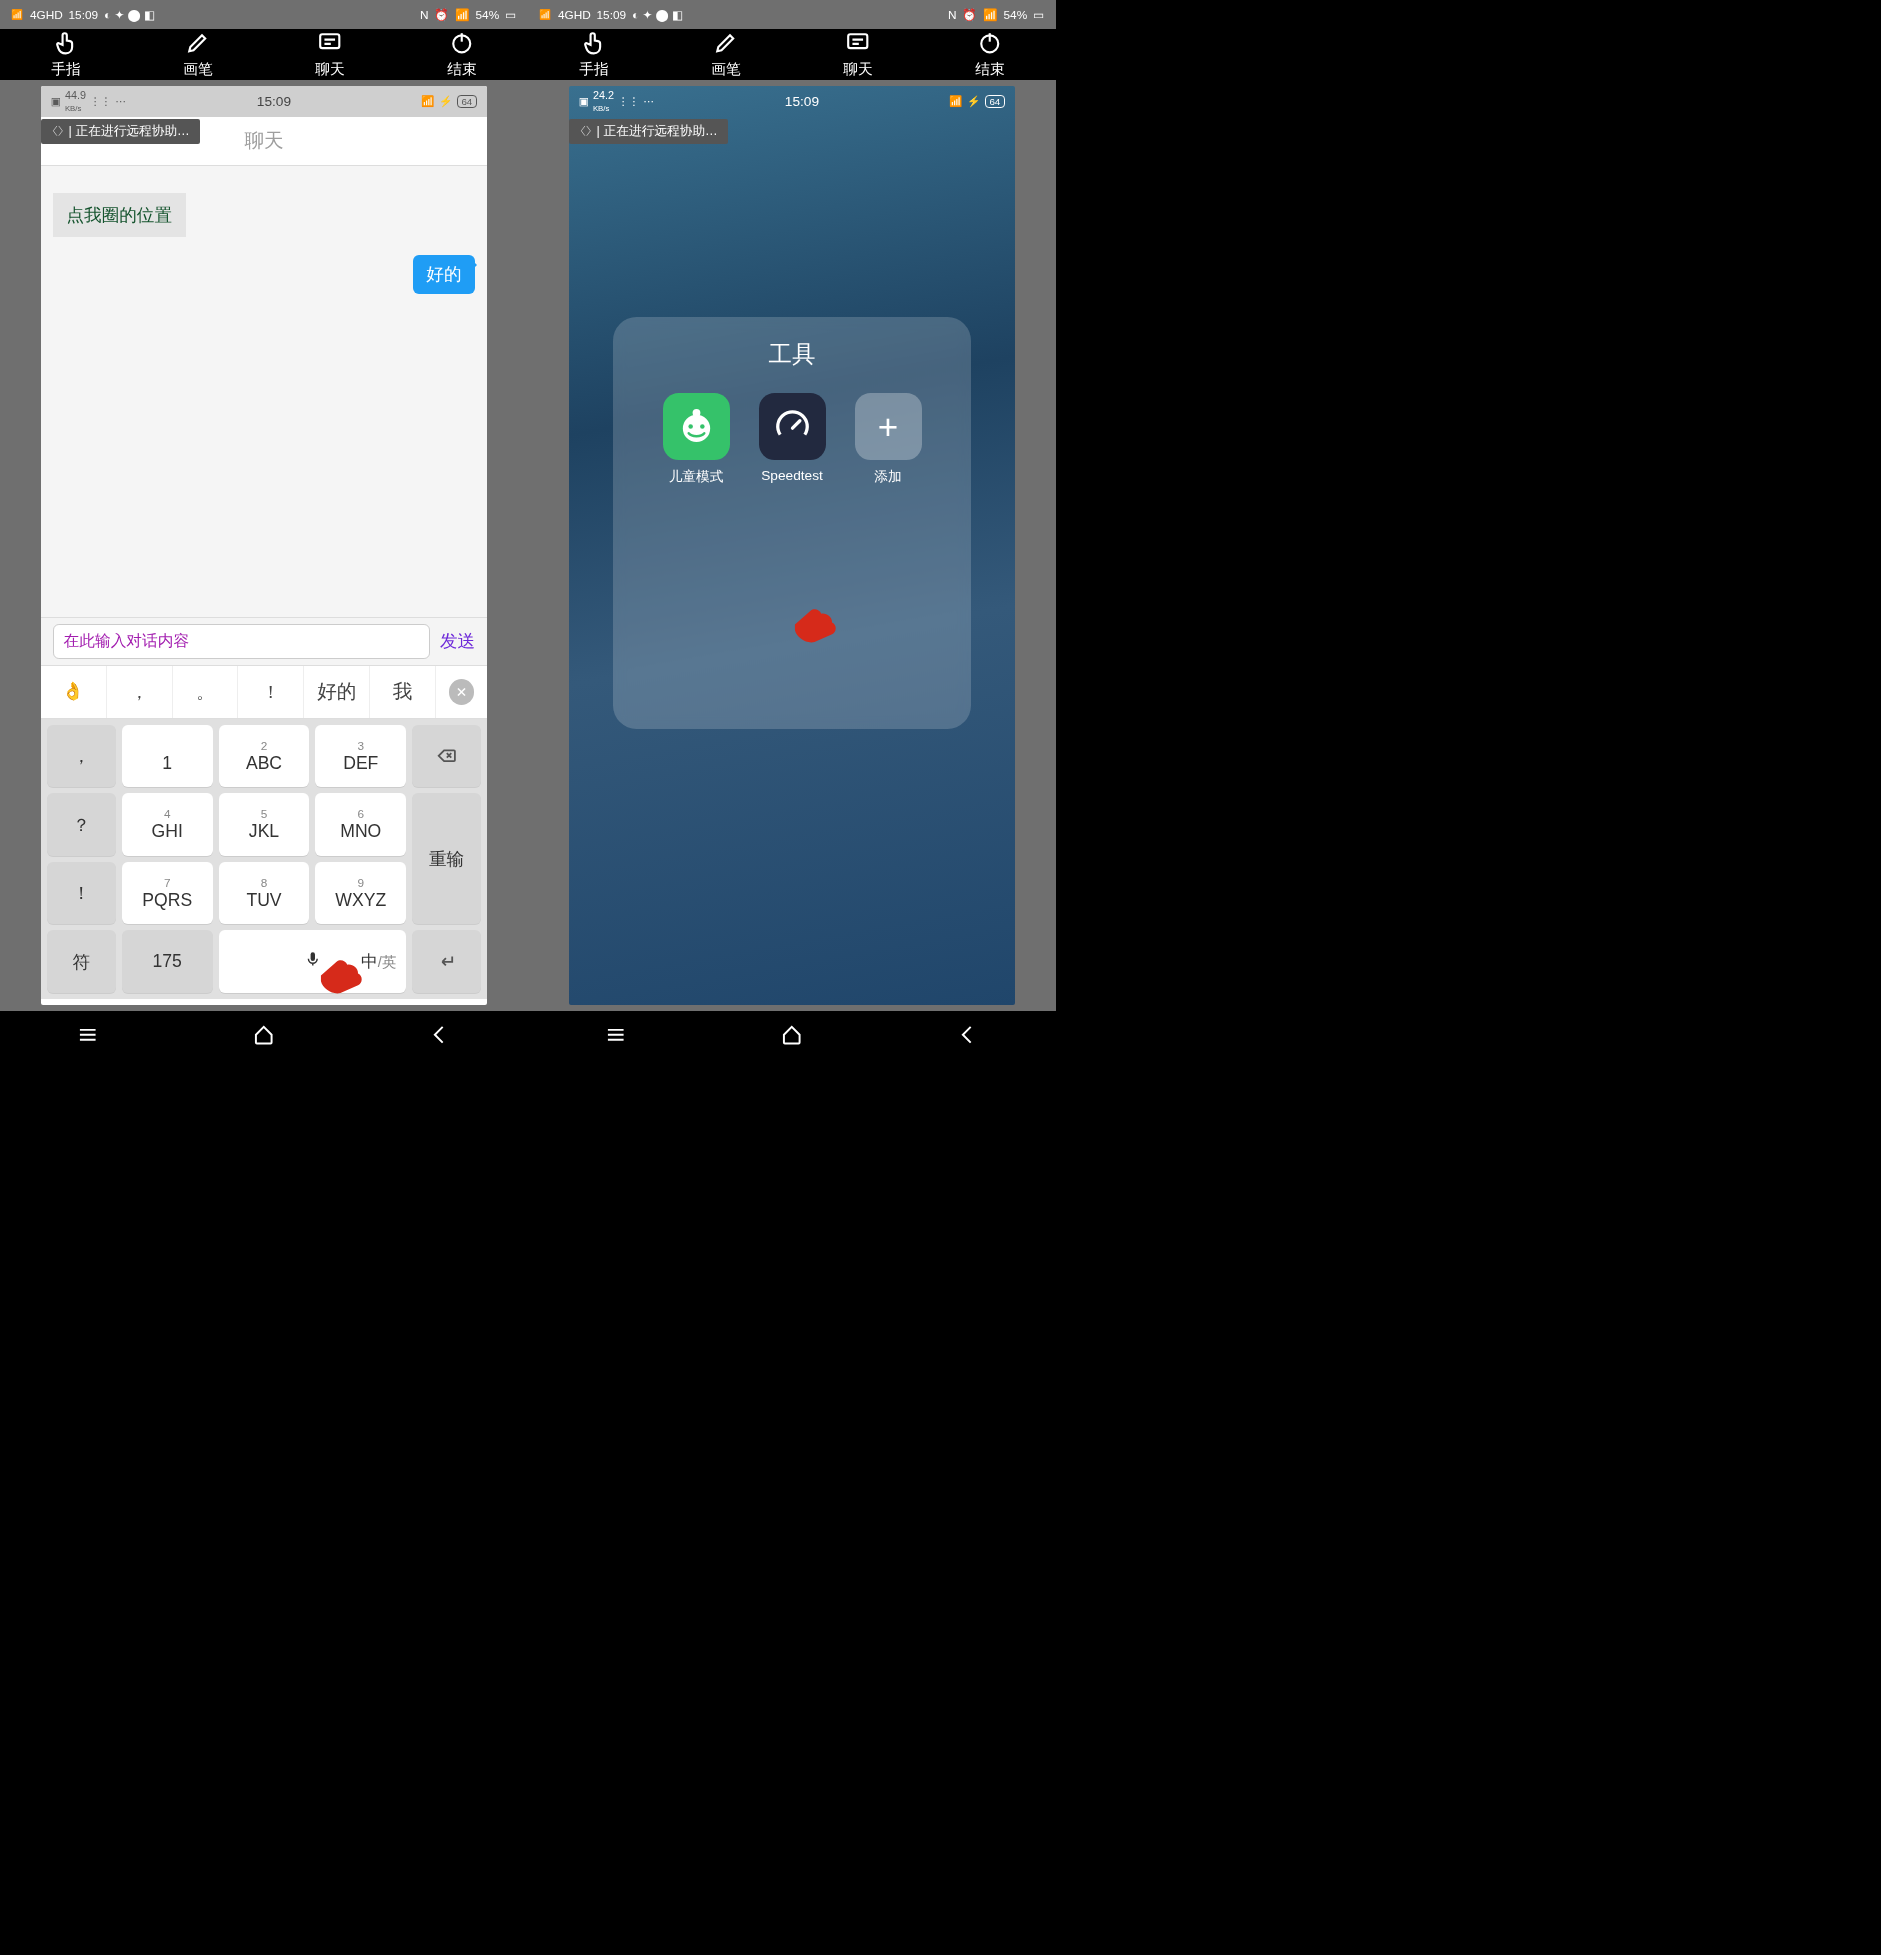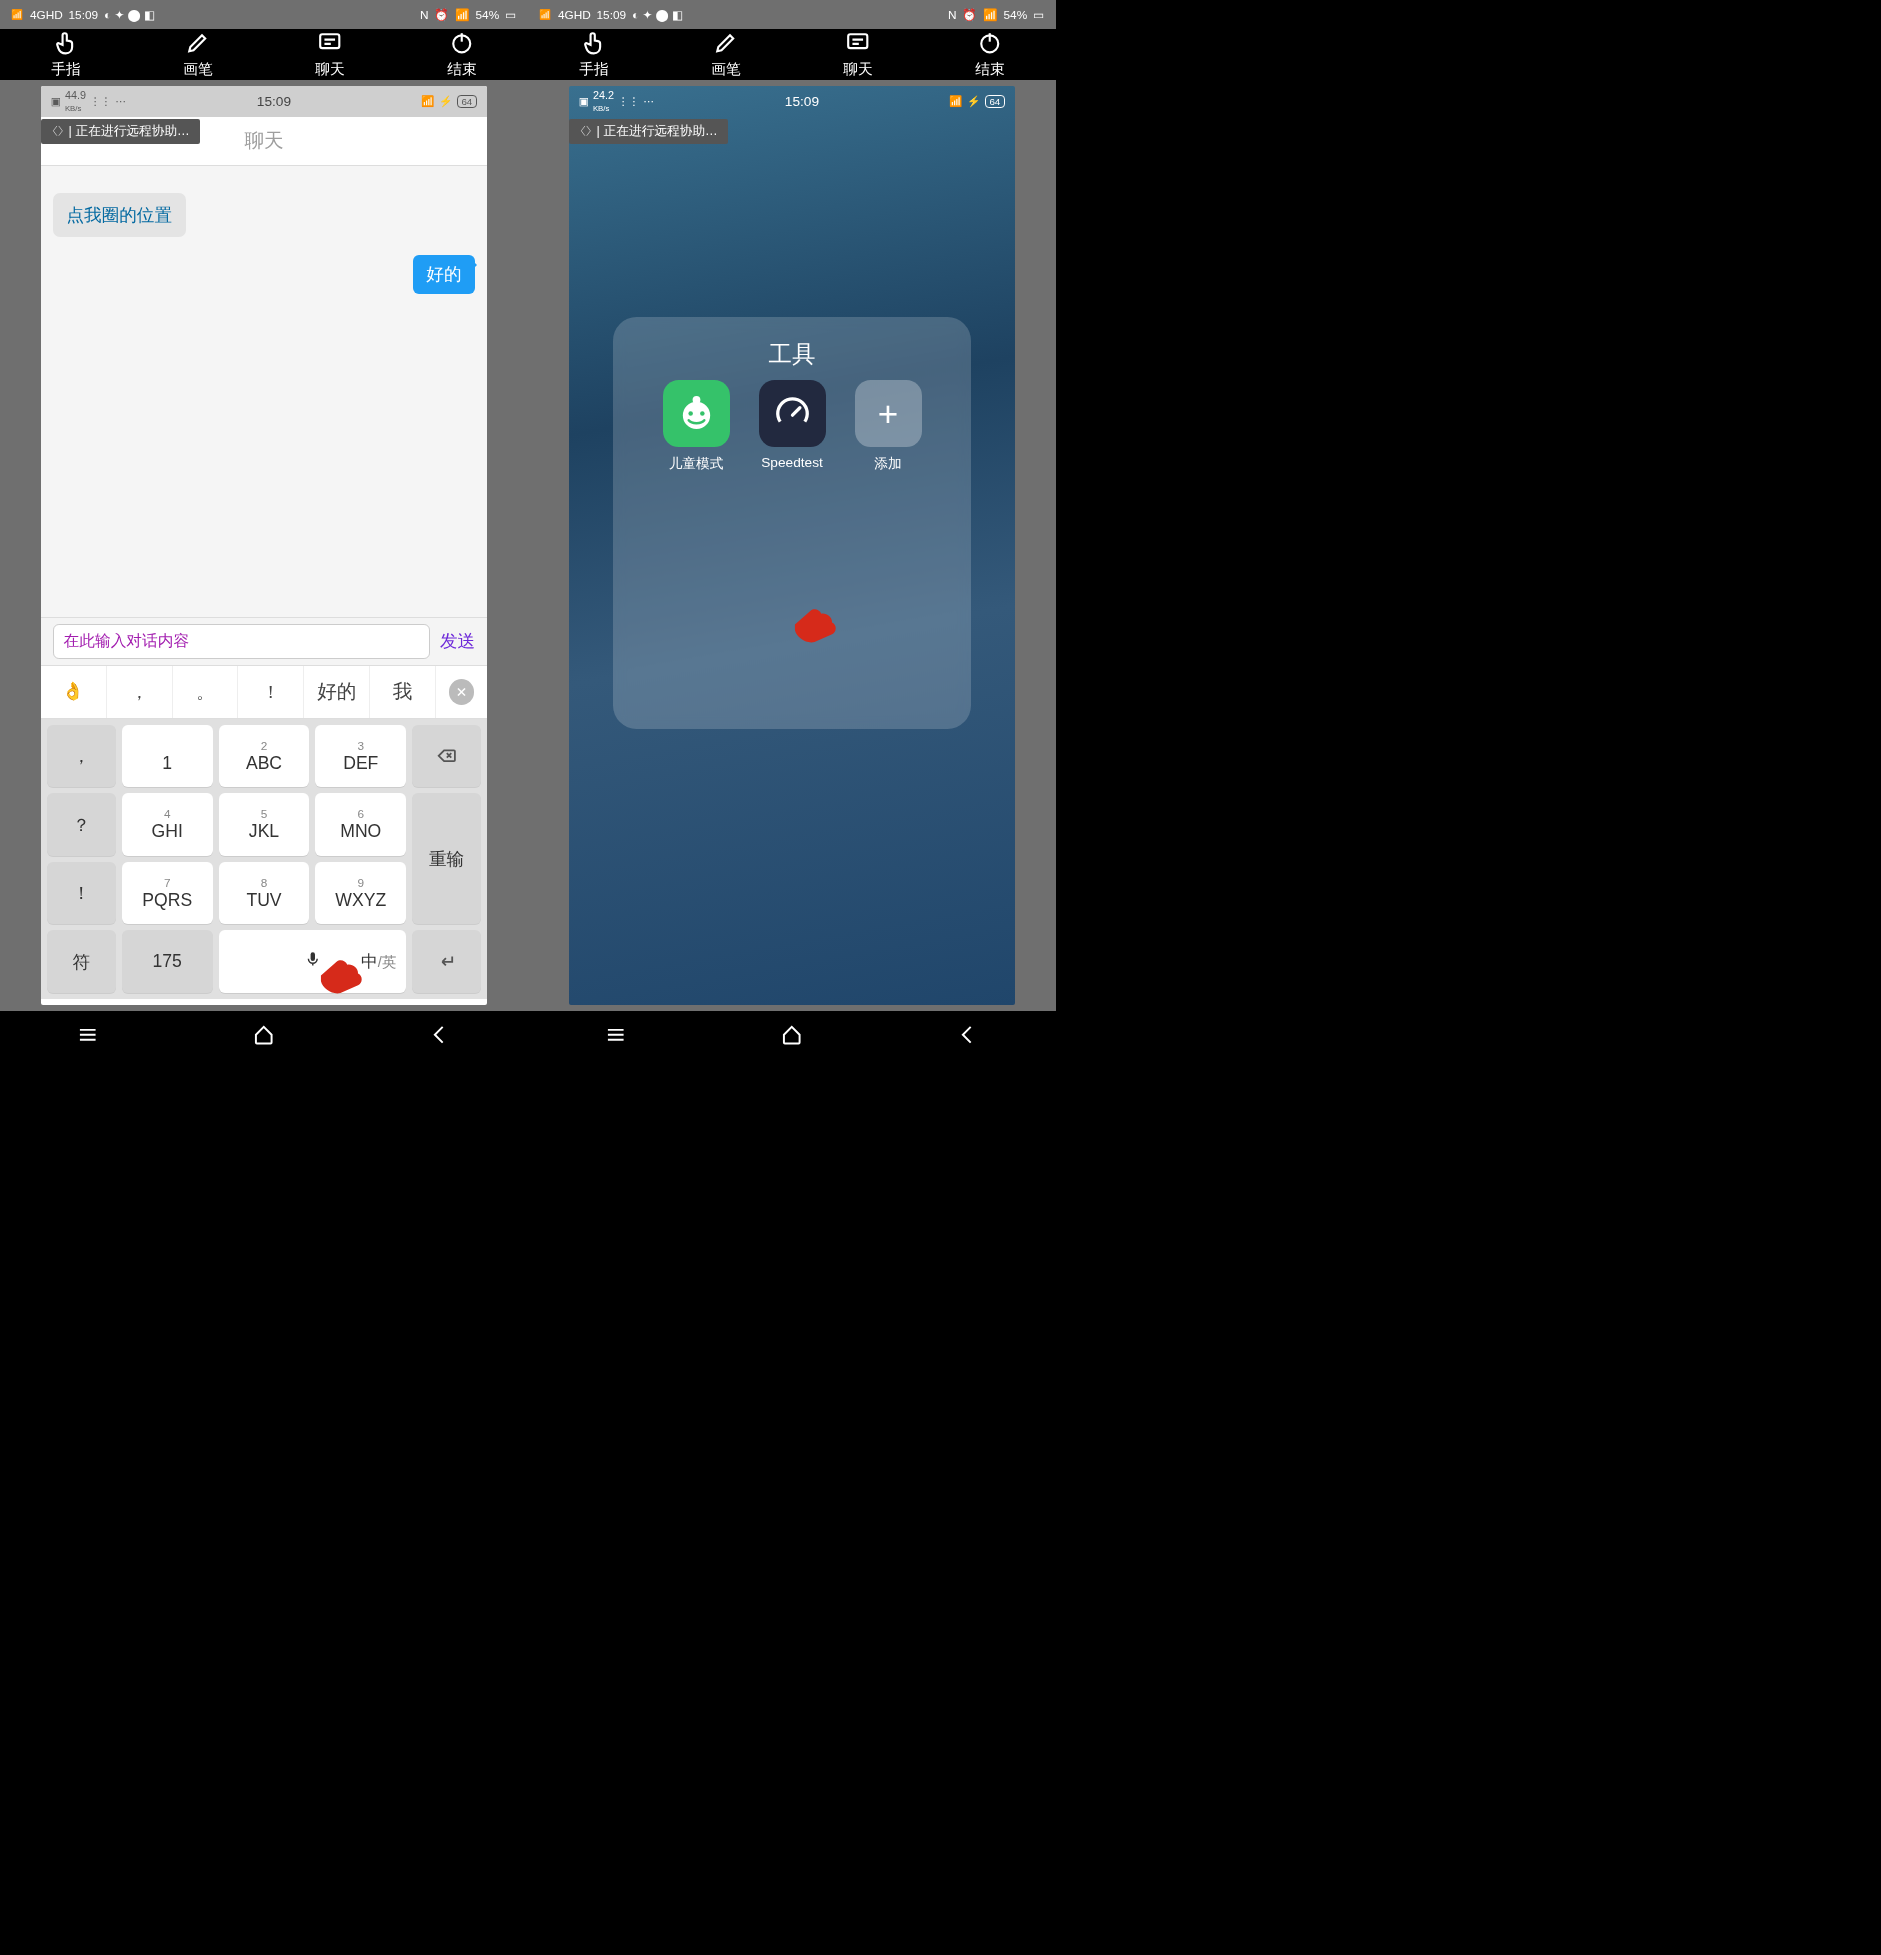--- a/index.html
+++ b/index.html
@@ -21,21 +21,21 @@
   .inner-status { height: 31px; background: #cfcfcf; color: #5a5a5a; display: flex; align-items: center; justify-content: space-between; padding: 0 9.8px; font-size: 10.8px; }
   .inner-status .center { font-size: 13.7px; color: #444; }
   .inner-status .left-group, .inner-status .right-group { display: flex; align-items: center; gap: 3.9px; }
   .inner-status .right-group .batt { border: 1px solid #555; border-radius: 3.9px; padding: 0 3.9px; font-size: 9.8px; }
   
   .remote-banner { position: absolute; top: 33px; left: 0; background: #555; color: #fff; font-size: 12.7px; padding: 3.9px 9.8px; border-radius: 2px; display: flex; align-items: center; gap: 3.9px; z-index: 5; }
   .remote-banner svg { width: 13.7px; height: 13.7px; stroke: #fff; fill: none; }
   
   .chat-header { height: 49px; display: flex; align-items: center; justify-content: center; border-bottom: 1px solid #ddd; font-size: 19.6px; color: #9e9e9e; background: #fff; }
   .chat-body { height: 451px; background: #f5f5f5; padding: 11.8px; position: relative; }
-  .bubble-in { background: #e4e4e4; color: #0369a1; font-size: 17.6px; padding: 9.8px 13.7px; border-radius: 7px; display: inline-block; margin-top: 15.7px; }
+  .bubble-in { background: #e4e4e4; color: #14532d; font-size: 17.6px; padding: 9.8px 13.7px; border-radius: 0; display: inline-block; margin-top: 15.7px; }
   .bubble-out { background: #1f9df5; color: #fff; font-size: 17.6px; padding: 7.8px 13.7px; border-radius: 5.9px; display: inline-block; float: right; margin-top: 17.6px; position: relative; }
   .bubble-out::after { content: ""; position: absolute; right: -6.9px; top: 5.9px; border: 5.9px solid transparent; border-left-color: #1f9df5; }
   .chat-input-row { height: 49px; background: #f4f4f4; display: flex; align-items: center; padding: 0 11.8px; gap: 9.8px; border-top: 1px solid #ddd; border-bottom: 1px solid #ddd; }
   .chat-input { flex: 1; height: 35px; border: 1px solid #ccc; border-radius: 5.9px; padding: 0 9.8px; color: #a21caf; font-size: 15.7px; background: #fff; display: flex; align-items: center; }
   .send-btn { color: #6d28d9; font-size: 17.6px; }
   
   .kbd-suggest { height: 53px; background: #fff; display: flex; align-items: center; border-bottom: 1px solid #ddd; }
   .suggest-item { flex: 1; text-align: center; font-size: 17.6px; color: #444; border-right: 1px solid #eee; height: 100%; display: flex; align-items: center; justify-content: center; }
   .suggest-item:last-child { border: none; }
   .kbd-close { width: 51px; display: flex; align-items: center; justify-content: center; }
@@ -46,21 +46,21 @@
   .key.side { background: #d6d6d6; }
   .key.space { grid-column: 2 / span 3; flex-direction: row; gap: 5.9px; position: relative; }
   .key .mic svg { width: 17.6px; height: 17.6px; }
   .key .lang { position: absolute; right: 9.8px; font-size: 14.7px; color: #888; text-align: right; }
   .key .lang .zh { color: #333; font-size: 16.7px; }
   
   .phone.home { background: linear-gradient(170deg, #39708f 0%, #1e4261 35%, #34597a 60%, #20466b 100%); }
   .phone.home .inner-status { background: transparent; color: #fff; }
   .phone.home .inner-status .batt { border-color: #fff; }
   .folder-panel { position: absolute; top: 231px; left: 44px; right: 44px; height: 412px; background: rgba(255,255,255,0.18); border-radius: 23.5px; backdrop-filter: blur(5.9px); padding: 21.6px; display: flex; flex-direction: column; align-items: center; }
-  .folder-title { font-size: 23.5px; color: #fff; margin-bottom: 10px; }
+  .folder-title { font-size: 23.5px; color: #fff; margin-bottom: 23px; }
   .folder-apps { display: flex; gap: 29px; }
   .app { display: flex; flex-direction: column; align-items: center; gap: 7.8px; }
   .app-icon { width: 67px; height: 67px; border-radius: 15.7px; display: flex; align-items: center; justify-content: center; }
   .app-icon.kid { background: #35c26a; }
   .app-icon.kid svg { width: 39px; height: 39px; fill: #fff; }
   .app-icon.speed { background: #22293f; }
   .app-icon.speed svg { width: 41px; height: 41px; stroke: #fff; fill: none; stroke-width: 4; }
   .app-icon.add { background: rgba(255,255,255,0.28); color: #fff; font-size: 35px; }
   .app-label { font-size: 13.7px; color: #fff; }
   .pointer-hand { position: absolute; width: 49px; height: 43px; z-index: 10; }

